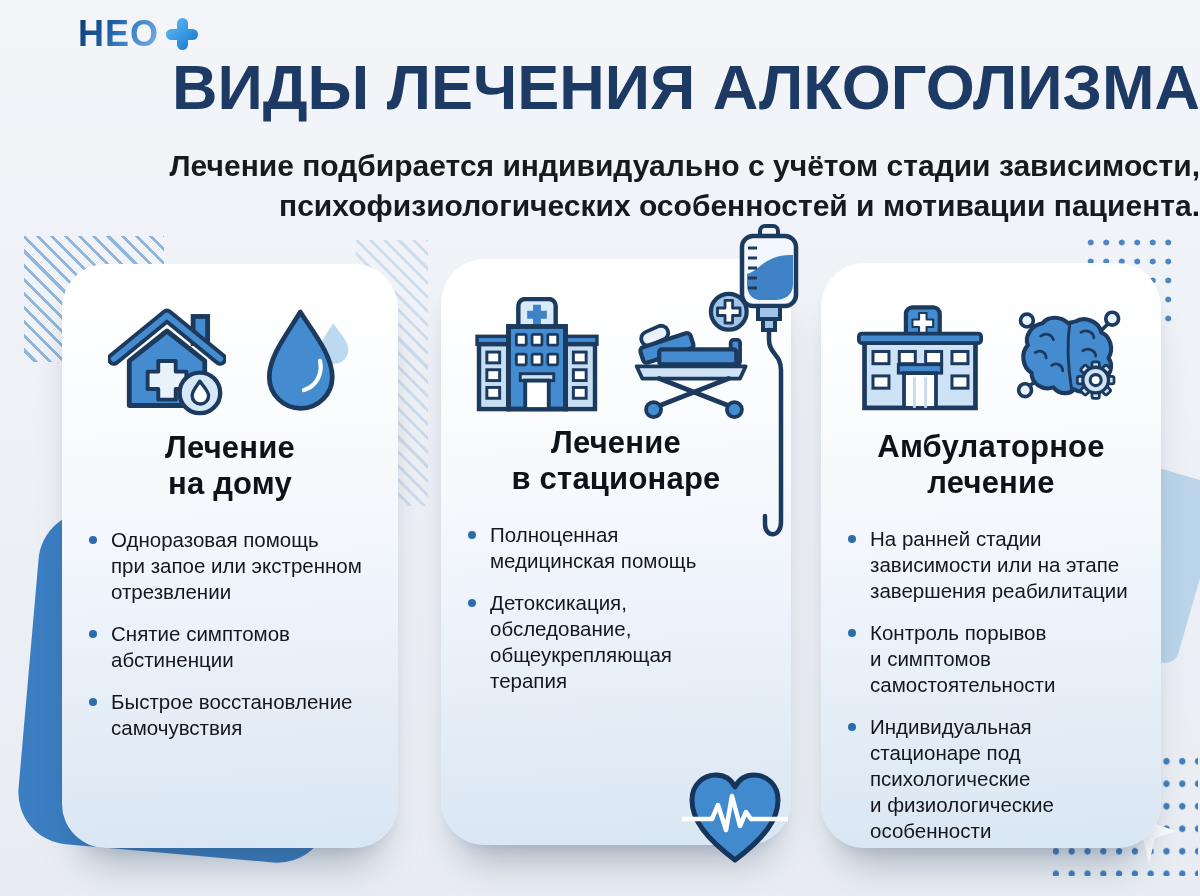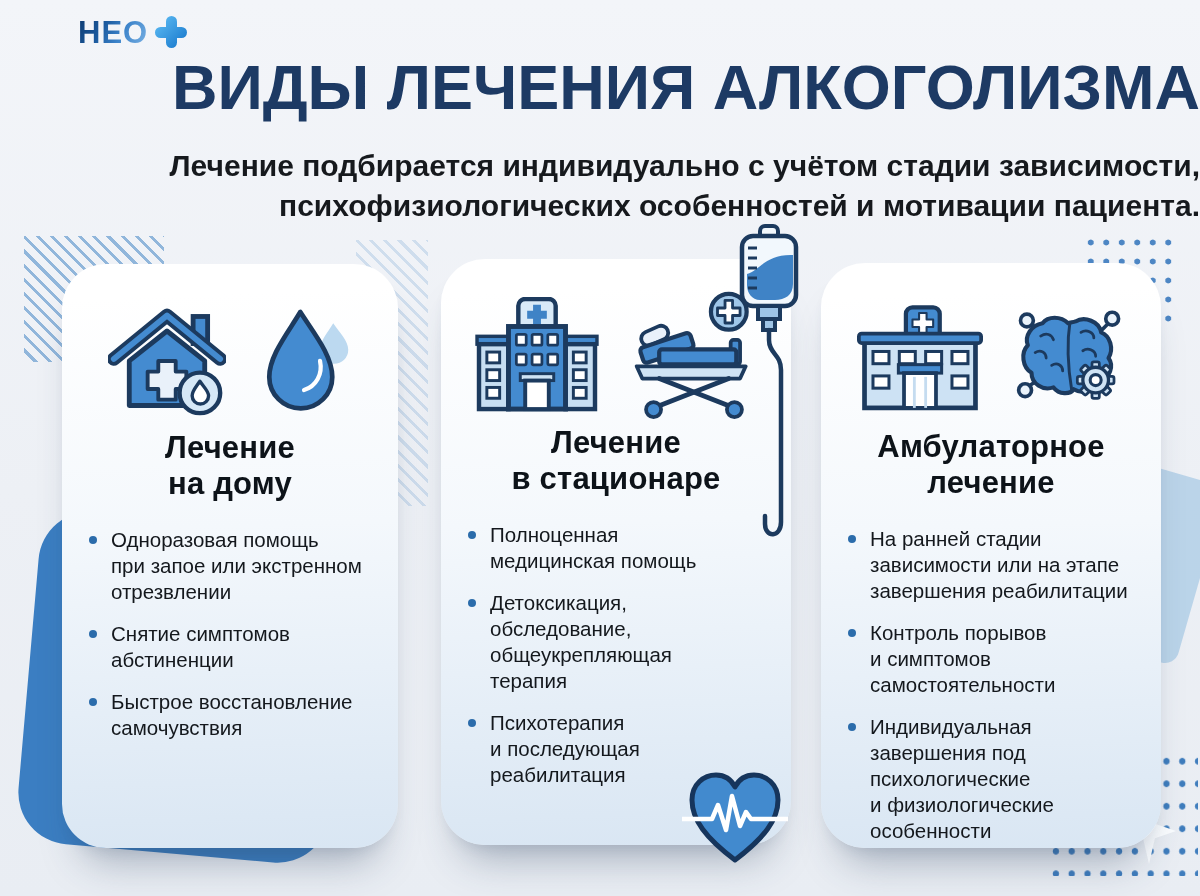--- a/index.html
+++ b/index.html
@@ -5,21 +5,21 @@
   * { margin:0; padding:0; box-sizing:border-box; }
   html,body { background:#dfe3ea; }
   #poster{
     position:relative; width:1200px; height:896px; overflow:hidden;
     background:linear-gradient(180deg,#f3f5f9 0%,#edf0f5 55%,#e9edf3 100%);
     font-family:"Liberation Sans","DejaVu Sans",sans-serif;
   }
   
   .logo{ position:absolute; left:78px; top:16px; display:flex; align-items:center; gap:7px; }
   .logo-text{
-    font-size:31px; font-weight:800; letter-spacing:1px; line-height:1;
+    font-size:36px; font-weight:800; letter-spacing:1px; line-height:1;
     background:linear-gradient(120deg,#0d3a70 0%,#1c5a9e 35%,#3b82c9 60%,#7db4e6 100%);
     -webkit-background-clip:text; background-clip:text; color:transparent;
   }
   .logo-plus{ position:relative; width:32px; height:32px; }
   .logo-plus::before,.logo-plus::after{
     content:''; position:absolute; background:linear-gradient(135deg,#54b3ef,#1f7fd0);
     border-radius:7px;
   }
   .logo-plus::before{ left:11px; top:0; width:11px; height:32px; }
   .logo-plus::after{ left:0; top:11px; width:32px; height:11px; }
@@ -174,23 +174,20 @@
     </div>
     <h2>Лечение
 в стационаре</h2>
     <ul>
       <li>Полноценная
 медицинская помощь</li>
       <li>Детоксикация,
 обследование,
 общеукрепляющая
 терапия</li>
-      <li>Психотерапия
-и последующая
-реабилитация</li>
     </ul>
   </section>
 
   <section class="card card3">
     <div class="icon-row">
       <svg width="126" height="108" viewBox="0 0 134 112">
         <rect x="52" y="1" width="36" height="34" rx="7" fill="#448bd0" stroke="#1c3a5e" stroke-width="4.5"></rect>
         <path d="M66 7 H74 V14 H81 V22 H74 V29 H66 V22 H59 V14 H66 Z" fill="#ffffff" stroke="#1c3a5e" stroke-width="2.2" stroke-linejoin="round"></path>
         <rect x="8" y="37" width="118" height="71" fill="#cde2f4" stroke="#1c3a5e" stroke-width="5"></rect>
         <rect x="2" y="29" width="130" height="10" rx="3" fill="#448bd0" stroke="#1c3a5e" stroke-width="4"></rect>
@@ -232,21 +229,21 @@
     <h2>Амбулаторное
 лечение</h2>
     <ul>
       <li>На ранней стадии
 зависимости или на этапе
 завершения реабилитации</li>
       <li>Контроль порывов
 и симптомов
 самостоятельности</li>
       <li>Индивидуальная
-завершения под
+стационаре под
 психологические
 и физиологические
 особенности</li>
     </ul>
   </section>
 
   <svg class="iv-drip" viewBox="0 0 62 334">
     <rect x="22" y="2" width="18" height="14" rx="5" fill="#f2f8fd" stroke="#1c3a5e" stroke-width="4"></rect>
     <rect x="4" y="12" width="54" height="70" rx="11" fill="#f2f8fd" stroke="#1c3a5e" stroke-width="4.5"></rect>
     <path d="M9 50 C22 46 28 30 55 31 L55 60 C55 71 47 76 37 76 L22 76 C14 76 9 69 9 61 Z" fill="#3f83c6"></path>

